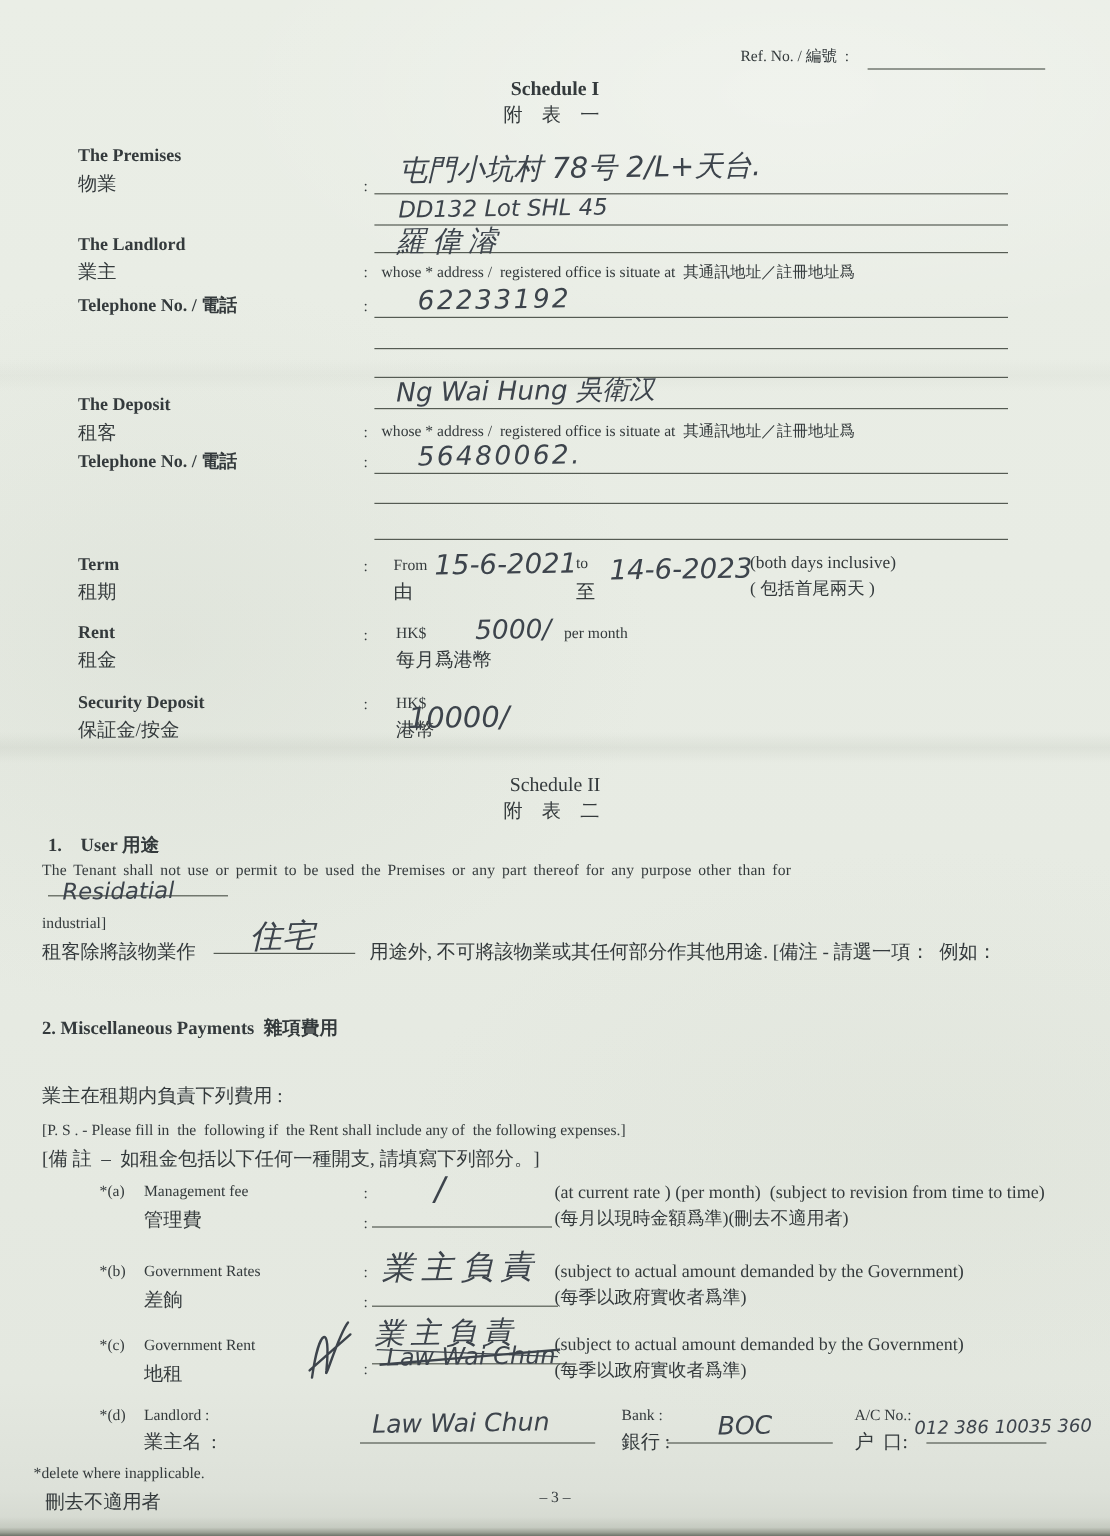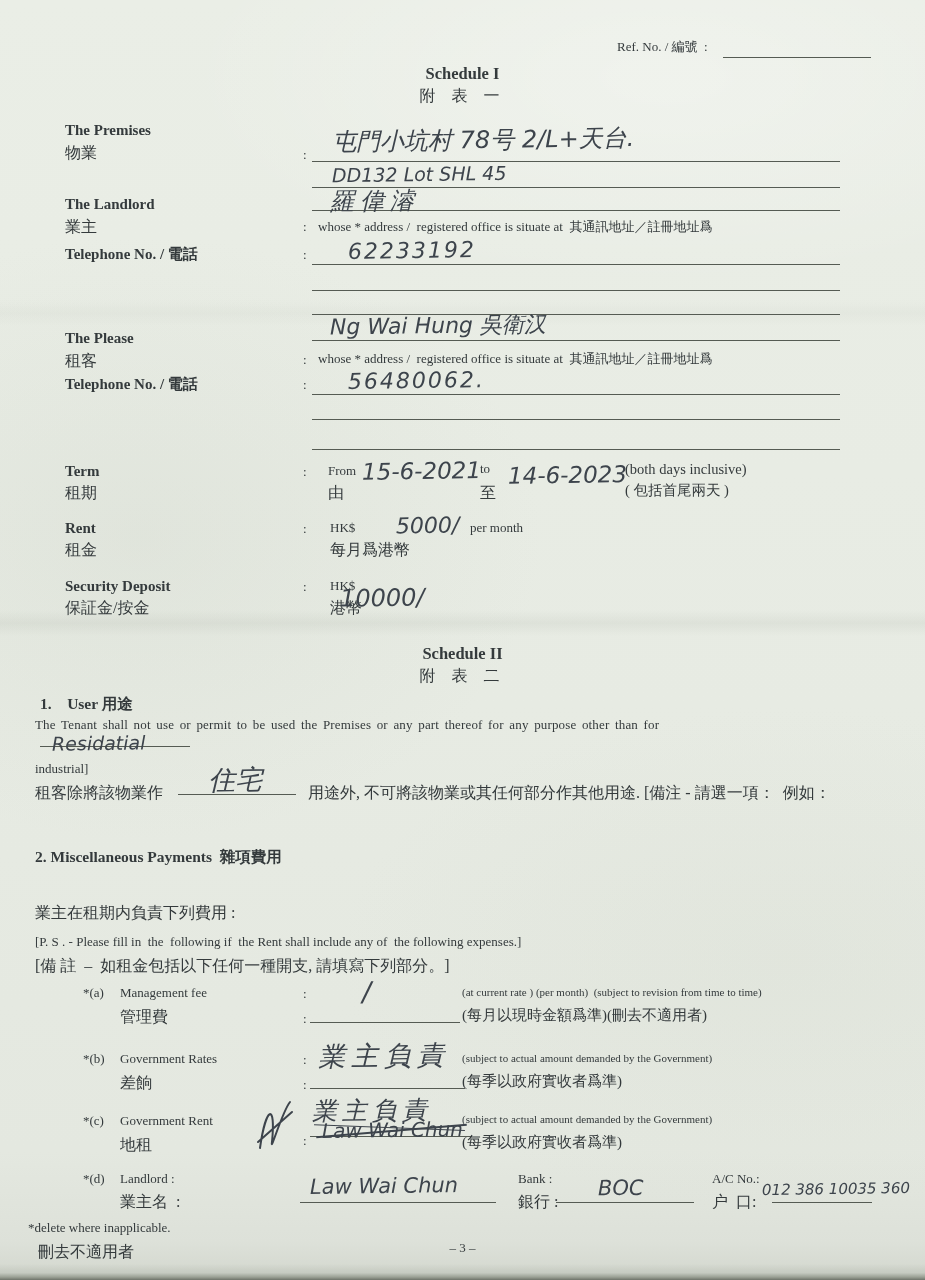--- a/index.html
+++ b/index.html
@@ -13,21 +13,21 @@
       linear-gradient(180deg,#eaeee6 0%,#e7ebe3 55%,#e4e8e0 90%,#dde1d9 97%,#d2d6cd 100%);
   }
   .bottom-edge{position:absolute;left:0;right:0;bottom:0;height:16px;
     background:linear-gradient(180deg,rgba(150,155,145,0) 0%,#c6cbc1 55%,#9aa094 82%,#6e7369 100%);}
   .crease{position:absolute;left:0;right:0;height:26px;
     background:linear-gradient(180deg,rgba(160,166,155,0) 0%,rgba(160,166,155,0.14) 50%,rgba(160,166,155,0) 100%);}
   .abs{position:absolute;white-space:pre;}
   .lab{font-weight:bold;font-size:15px;}
   .zh{font-size:16px;}
   .txt{font-size:13px;}
-  .sm{font-size:11px;}
+  .sm{font-size:15px;}
   .nzh{font-size:14.5px;}
   .ctr{left:0;right:0;text-align:center;}
   .line{position:absolute;border-bottom:1.4px solid #555b53;}
   .hw{font-family:"DejaVu Sans","Liberation Sans",sans-serif;font-style:italic;
       color:#3d444c;transform:rotate(-0.8deg);}
   .strike{position:relative;display:inline-block;}
   .strike::before{content:"";position:absolute;left:-6px;right:-4px;top:52%;
       border-top:2px solid #3d444c;transform:rotate(-4deg);}
   .strike::after{content:"";position:absolute;left:-8px;right:-2px;top:38%;
       border-top:1.6px solid #3d444c;transform:rotate(3deg);}
@@ -71,21 +71,21 @@
   <div class="line" style="left:312px;top:240px;width:528px;height:24px"></div>
   <span class="abs hw" style="left:348px;top:238px;font-size:22px;letter-spacing:2px">62233192</span>
 
   
   <div class="line" style="left:312px;top:266px;width:528px;height:24px"></div>
   <div class="line" style="left:312px;top:290px;width:528px;height:24px"></div>
 
   
   <div class="line" style="left:312px;top:316px;width:528px;height:24px"></div>
   <span class="abs hw" style="left:330px;top:311px;font-size:22px">Ng Wai Hung 吳衛汉</span>
-  <span class="abs lab" style="left:65px;top:330px">The Please</span>
+  <span class="abs lab" style="left:65px;top:330px">The Deposit</span>
   <span class="abs zh" style="left:65px;top:351px">租客</span>
   <span class="abs txt" style="left:303px;top:352px">:</span>
   <span class="abs txt" style="left:318px;top:350px">whose * address /  registered office is situate at  其通訊地址／註冊地址爲</span>
 
   
   <span class="abs lab" style="left:65px;top:375px">Telephone No. / 電話</span>
   <span class="abs txt" style="left:303px;top:377px">:</span>
   <div class="line" style="left:312px;top:370px;width:528px;height:24px"></div>
   <span class="abs hw" style="left:348px;top:368px;font-size:22px;letter-spacing:2px">56480062.</span>
 
@@ -117,21 +117,21 @@
 
   
   <span class="abs lab" style="left:65px;top:578px">Security Deposit</span>
   <span class="abs zh" style="left:65px;top:598px">保証金/按金</span>
   <span class="abs txt" style="left:303px;top:579px">:</span>
   <span class="abs txt" style="left:330px;top:578px">HK$</span>
   <span class="abs zh" style="left:330px;top:598px">港幣</span>
   <span class="abs hw" style="left:340px;top:584px;font-size:24px">10000/</span>
 
   
-  <div class="abs ctr" style="top:644px;font-weight:bold;font-size:16.5px">Schedule II</div>
+  <div class="abs ctr" style="top:644px;font-weight:normal;font-size:16.5px">Schedule II</div>
   <div class="abs ctr zh" style="top:666px;letter-spacing:6px">附 表 二</div>
 
   
   <span class="abs lab" style="left:40px;top:694px;font-size:15.5px">1.    User 用途</span>
   <span class="abs txt wide" style="left:35px;top:717px">The Tenant shall not use or permit to be used the Premises or any part thereof for any purpose other than for</span>
   <div class="line" style="left:40px;top:722px;width:150px;height:24px"></div>
   <span class="abs hw" style="left:52px;top:732px;font-size:19px">Residatial</span>
   <span class="abs txt" style="left:35px;top:761px">industrial]</span>
   <span class="abs zh" style="left:35px;top:783px">租客除將該物業作</span>
   <div class="line" style="left:178px;top:770px;width:118px;height:24px"></div>

